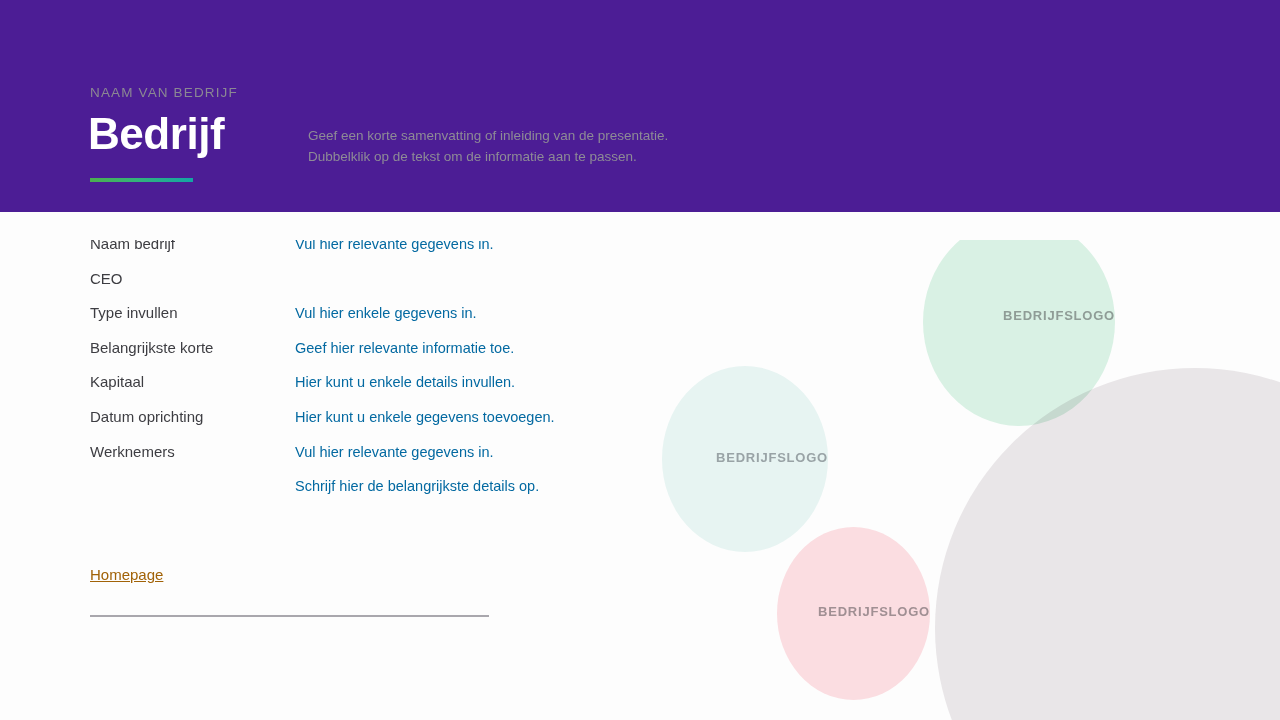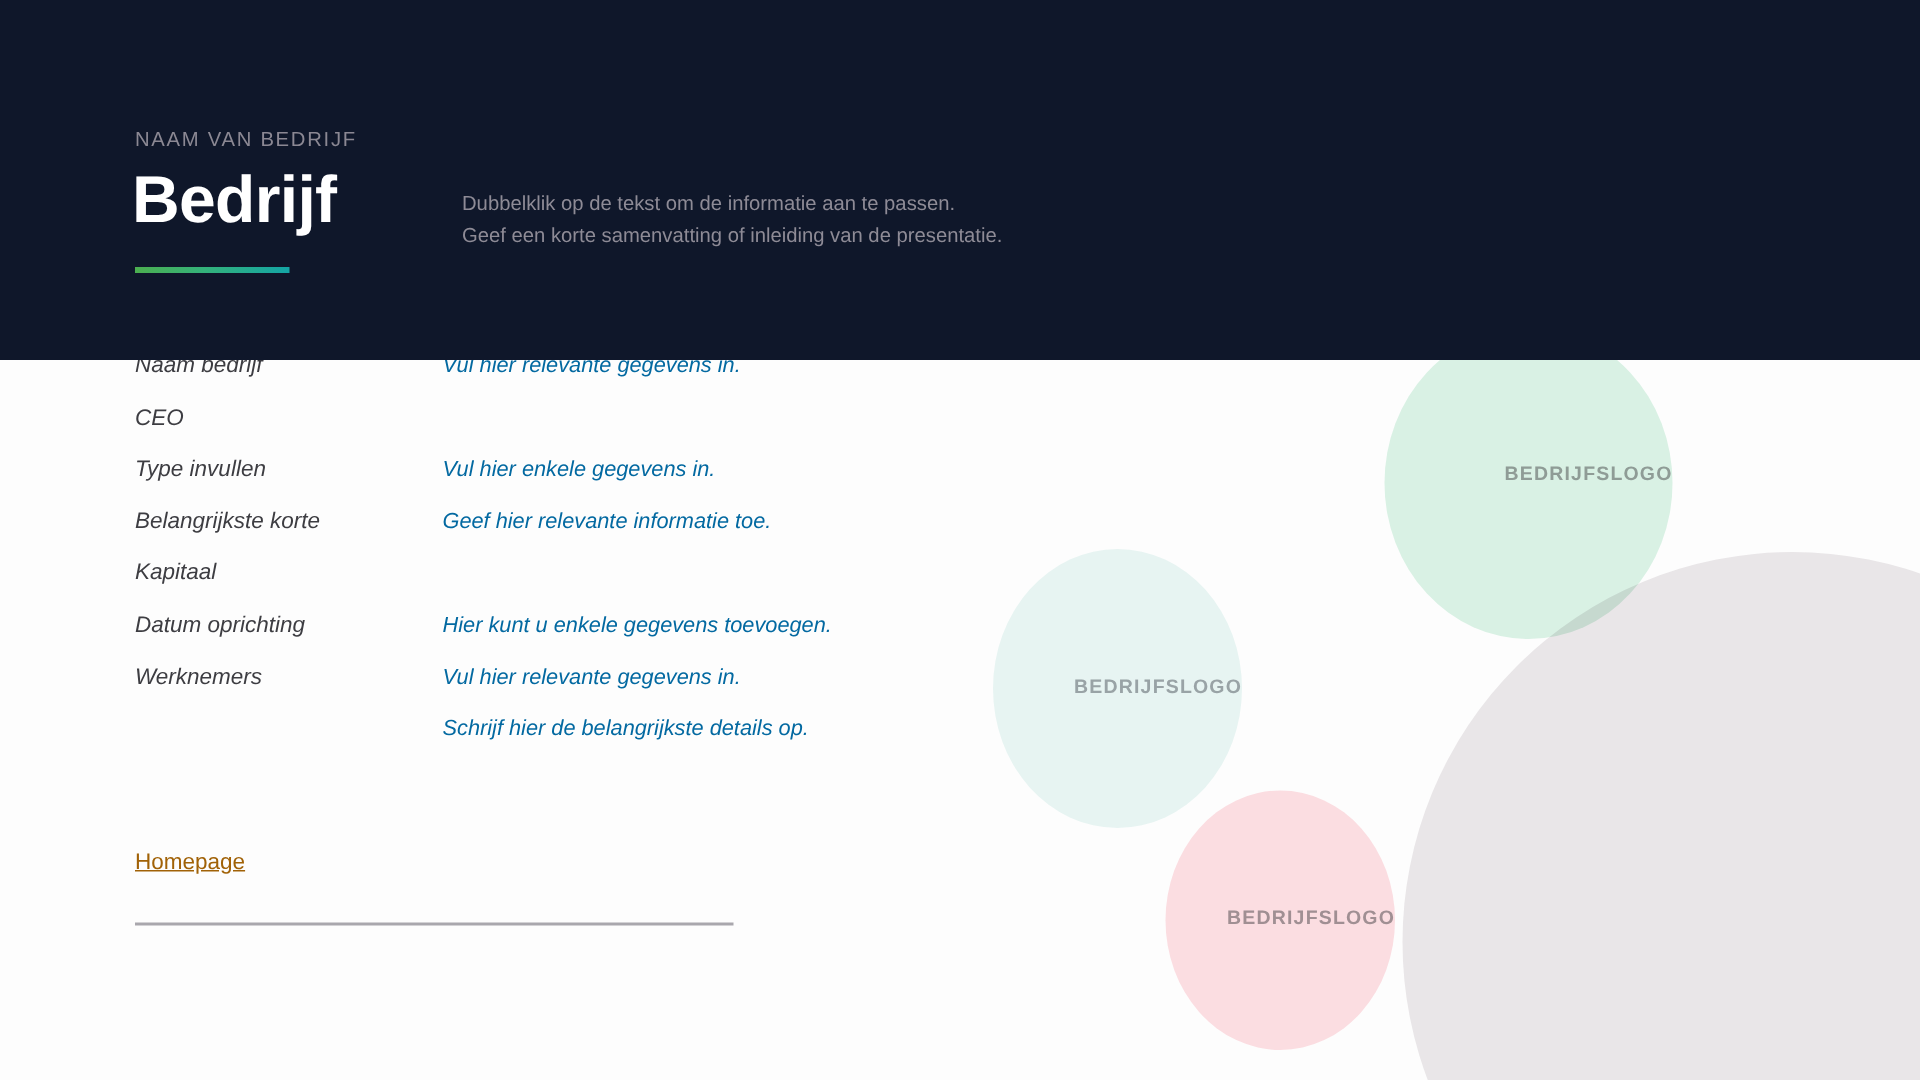--- a/index.html
+++ b/index.html
@@ -88,22 +88,22 @@
     background: #fbdde1;
   }
   .circle-pink .logo-label { color: #a08f93; transform: translateY(-2px); }
 
   
   .header {
     position: absolute;
     left: 0;
     top: 0;
     width: 1280px;
-    height: 240px;
-    background: #0f172a;
+    height: 212px;
+    background: #4c1d95;
     z-index: 3;
   }
   .eyebrow {
     position: absolute;
     left: 90px;
     top: 85px;
     font-size: 13.5px;
     letter-spacing: 0.085em;
     color: #8b8893;
     font-weight: 400;
@@ -146,21 +146,20 @@
     height: 480px;
     z-index: 2;
     overflow: hidden;
   }
 
   .fields {
     position: absolute;
     left: 90px;
     top: 0;
     width: 400px;
-    font-style: italic;
   }
   .field-row {
     position: relative;
     height: 34.6px;
   }
   .field-label {
     position: absolute;
     left: 0;
     top: 0;
     font-size: 15px;
@@ -233,20 +232,21 @@
         <div class="field-row">
           <span class="field-label">Type invullen</span>
           <span class="field-value">Vul hier enkele gegevens in.</span>
         </div>
         <div class="field-row">
           <span class="field-label">Belangrijkste korte</span>
           <span class="field-value">Geef hier relevante informatie toe.</span>
         </div>
         <div class="field-row">
           <span class="field-label">Kapitaal</span>
+          <span class="field-value">Hier kunt u enkele details invullen.</span>
         </div>
         <div class="field-row">
           <span class="field-label">Datum oprichting</span>
           <span class="field-value">Hier kunt u enkele gegevens toevoegen.</span>
         </div>
         <div class="field-row">
           <span class="field-label">Werknemers</span>
           <span class="field-value">Vul hier relevante gegevens in.</span>
         </div>
         <div class="field-row">
@@ -257,18 +257,18 @@
 
     <div class="homepage-row">Homepage</div>
     <div class="divider"></div>
   </div>
 
   <div class="header">
     <div class="eyebrow">NAAM VAN BEDRIJF</div>
     <div class="title">Bedrijf</div>
     <div class="accent-bar"></div>
     <div class="intro">
+      <p>Geef een korte samenvatting of inleiding van de presentatie.</p>
       <p>Dubbelklik op de tekst om de informatie aan te passen.</p>
-      <p>Geef een korte samenvatting of inleiding van de presentatie.</p>
     </div>
   </div>
 
 </div>
 
 </body></html>

